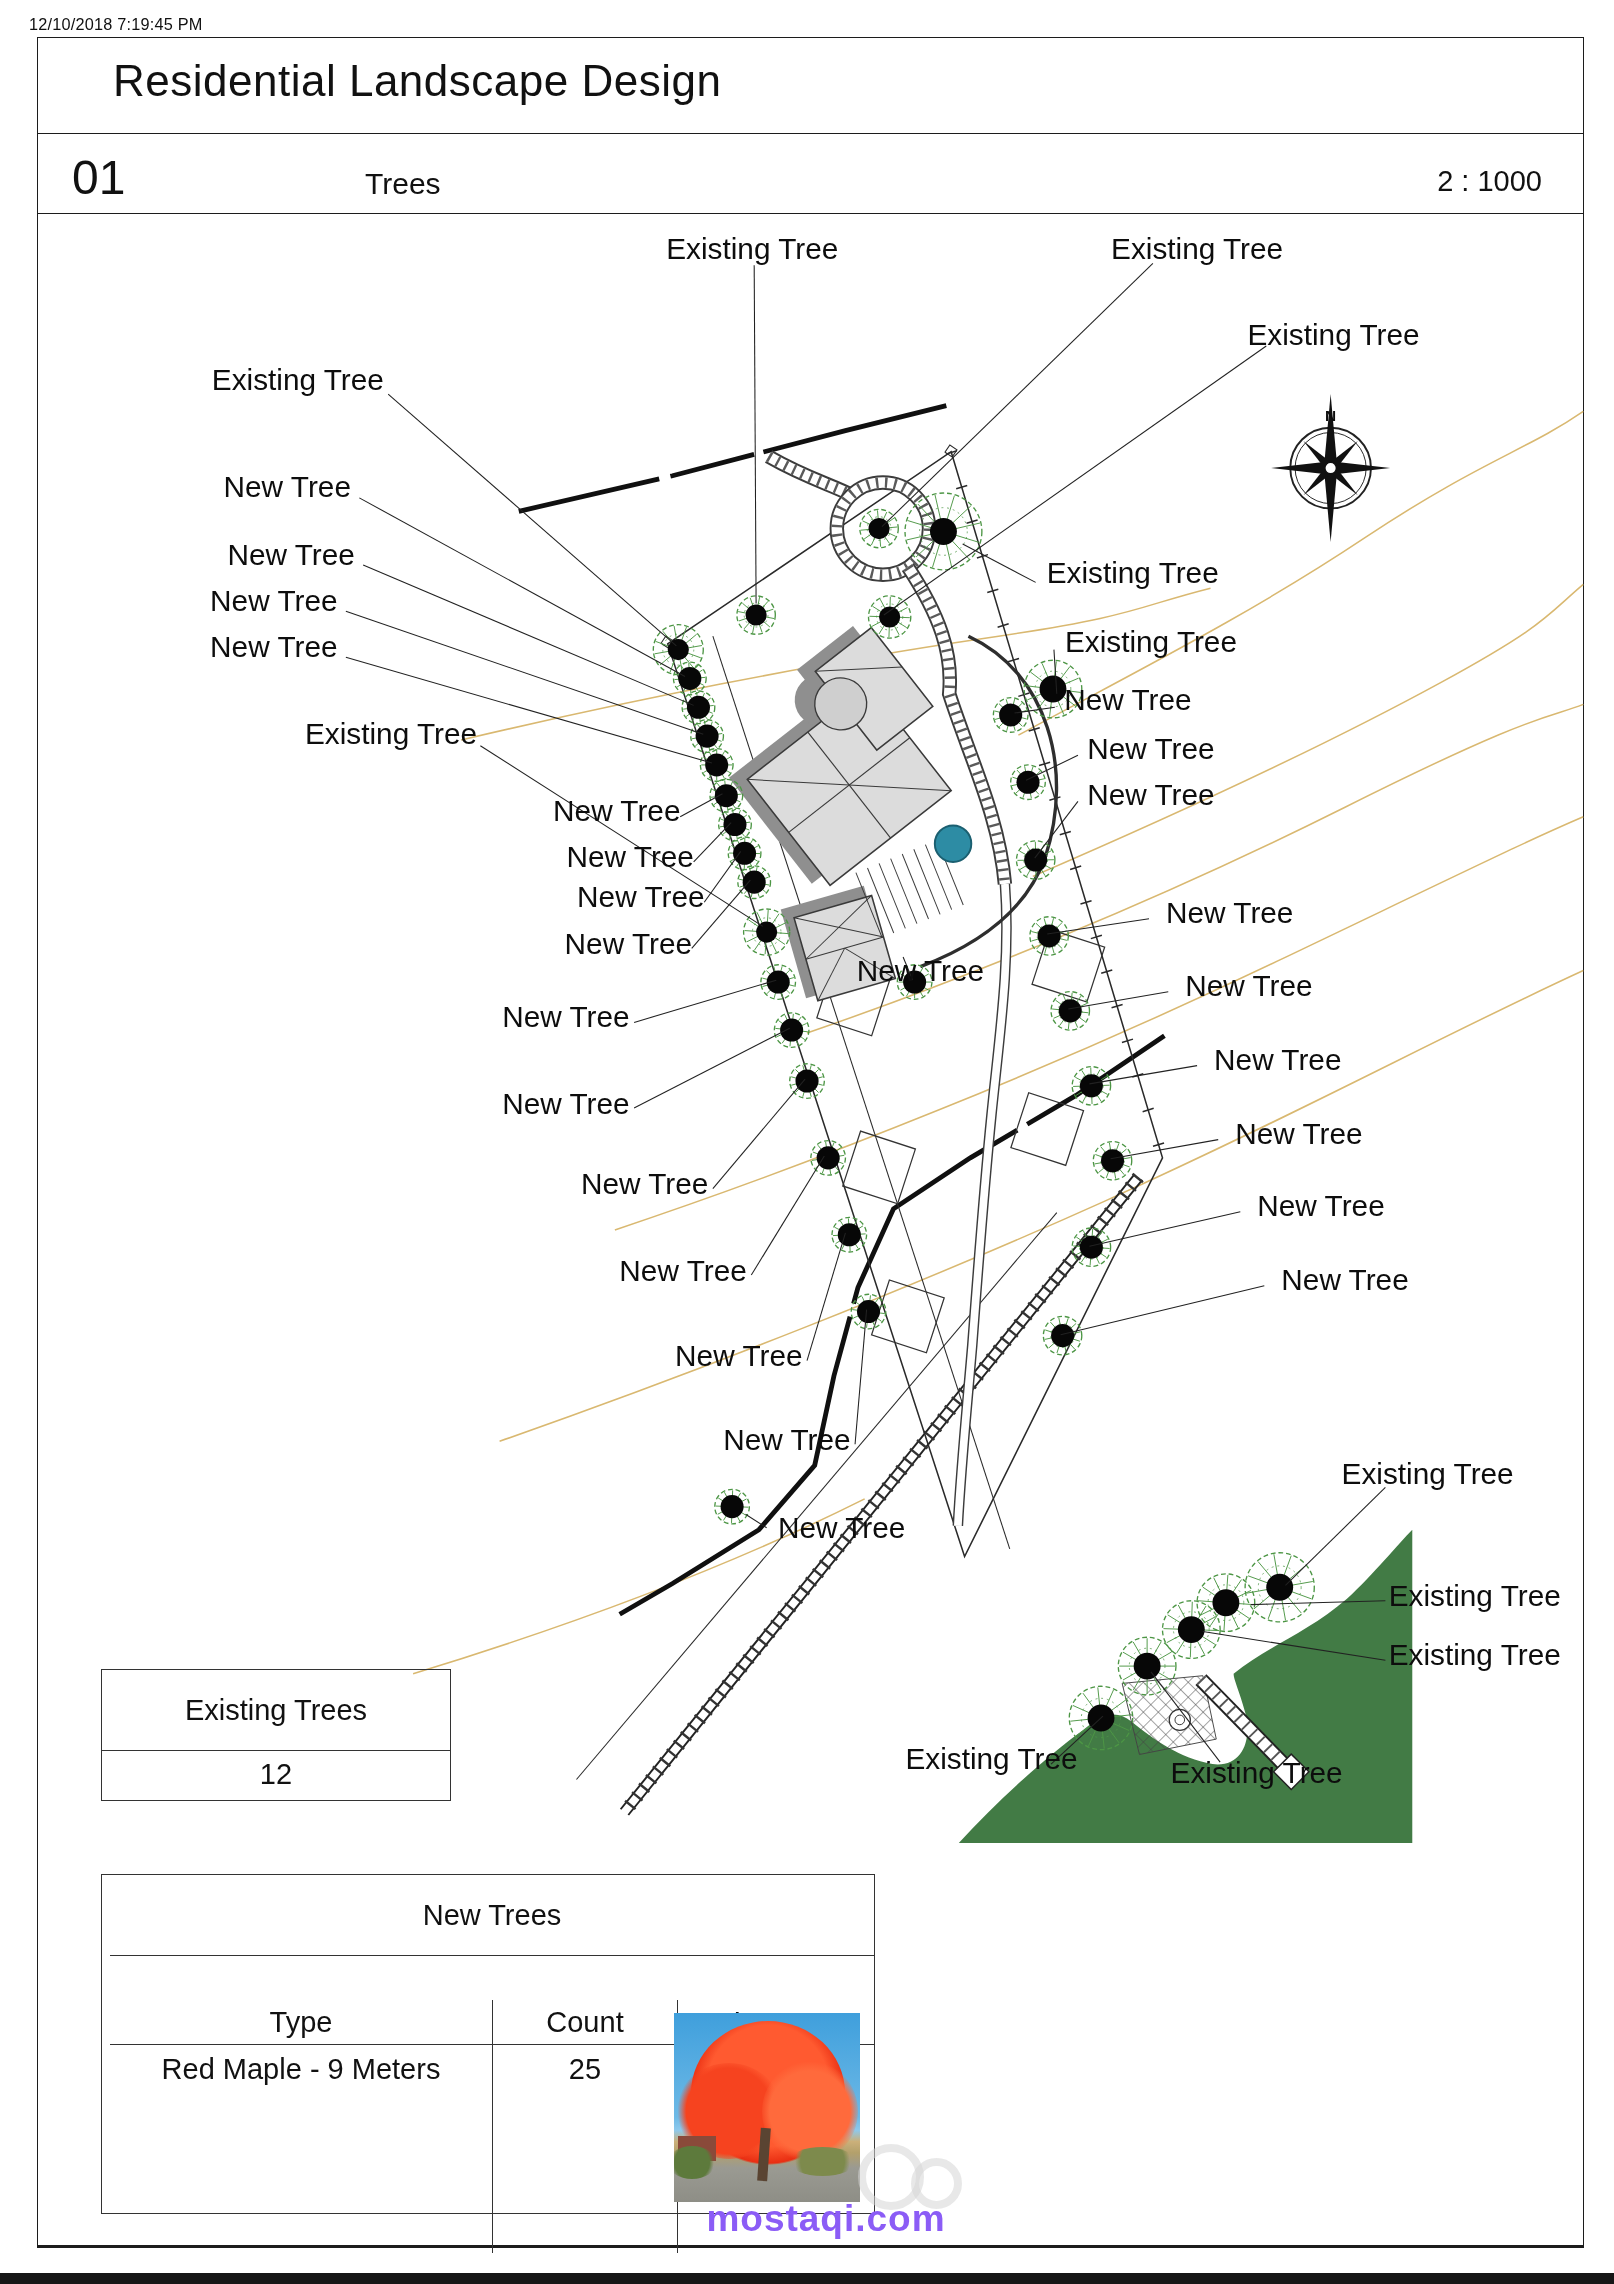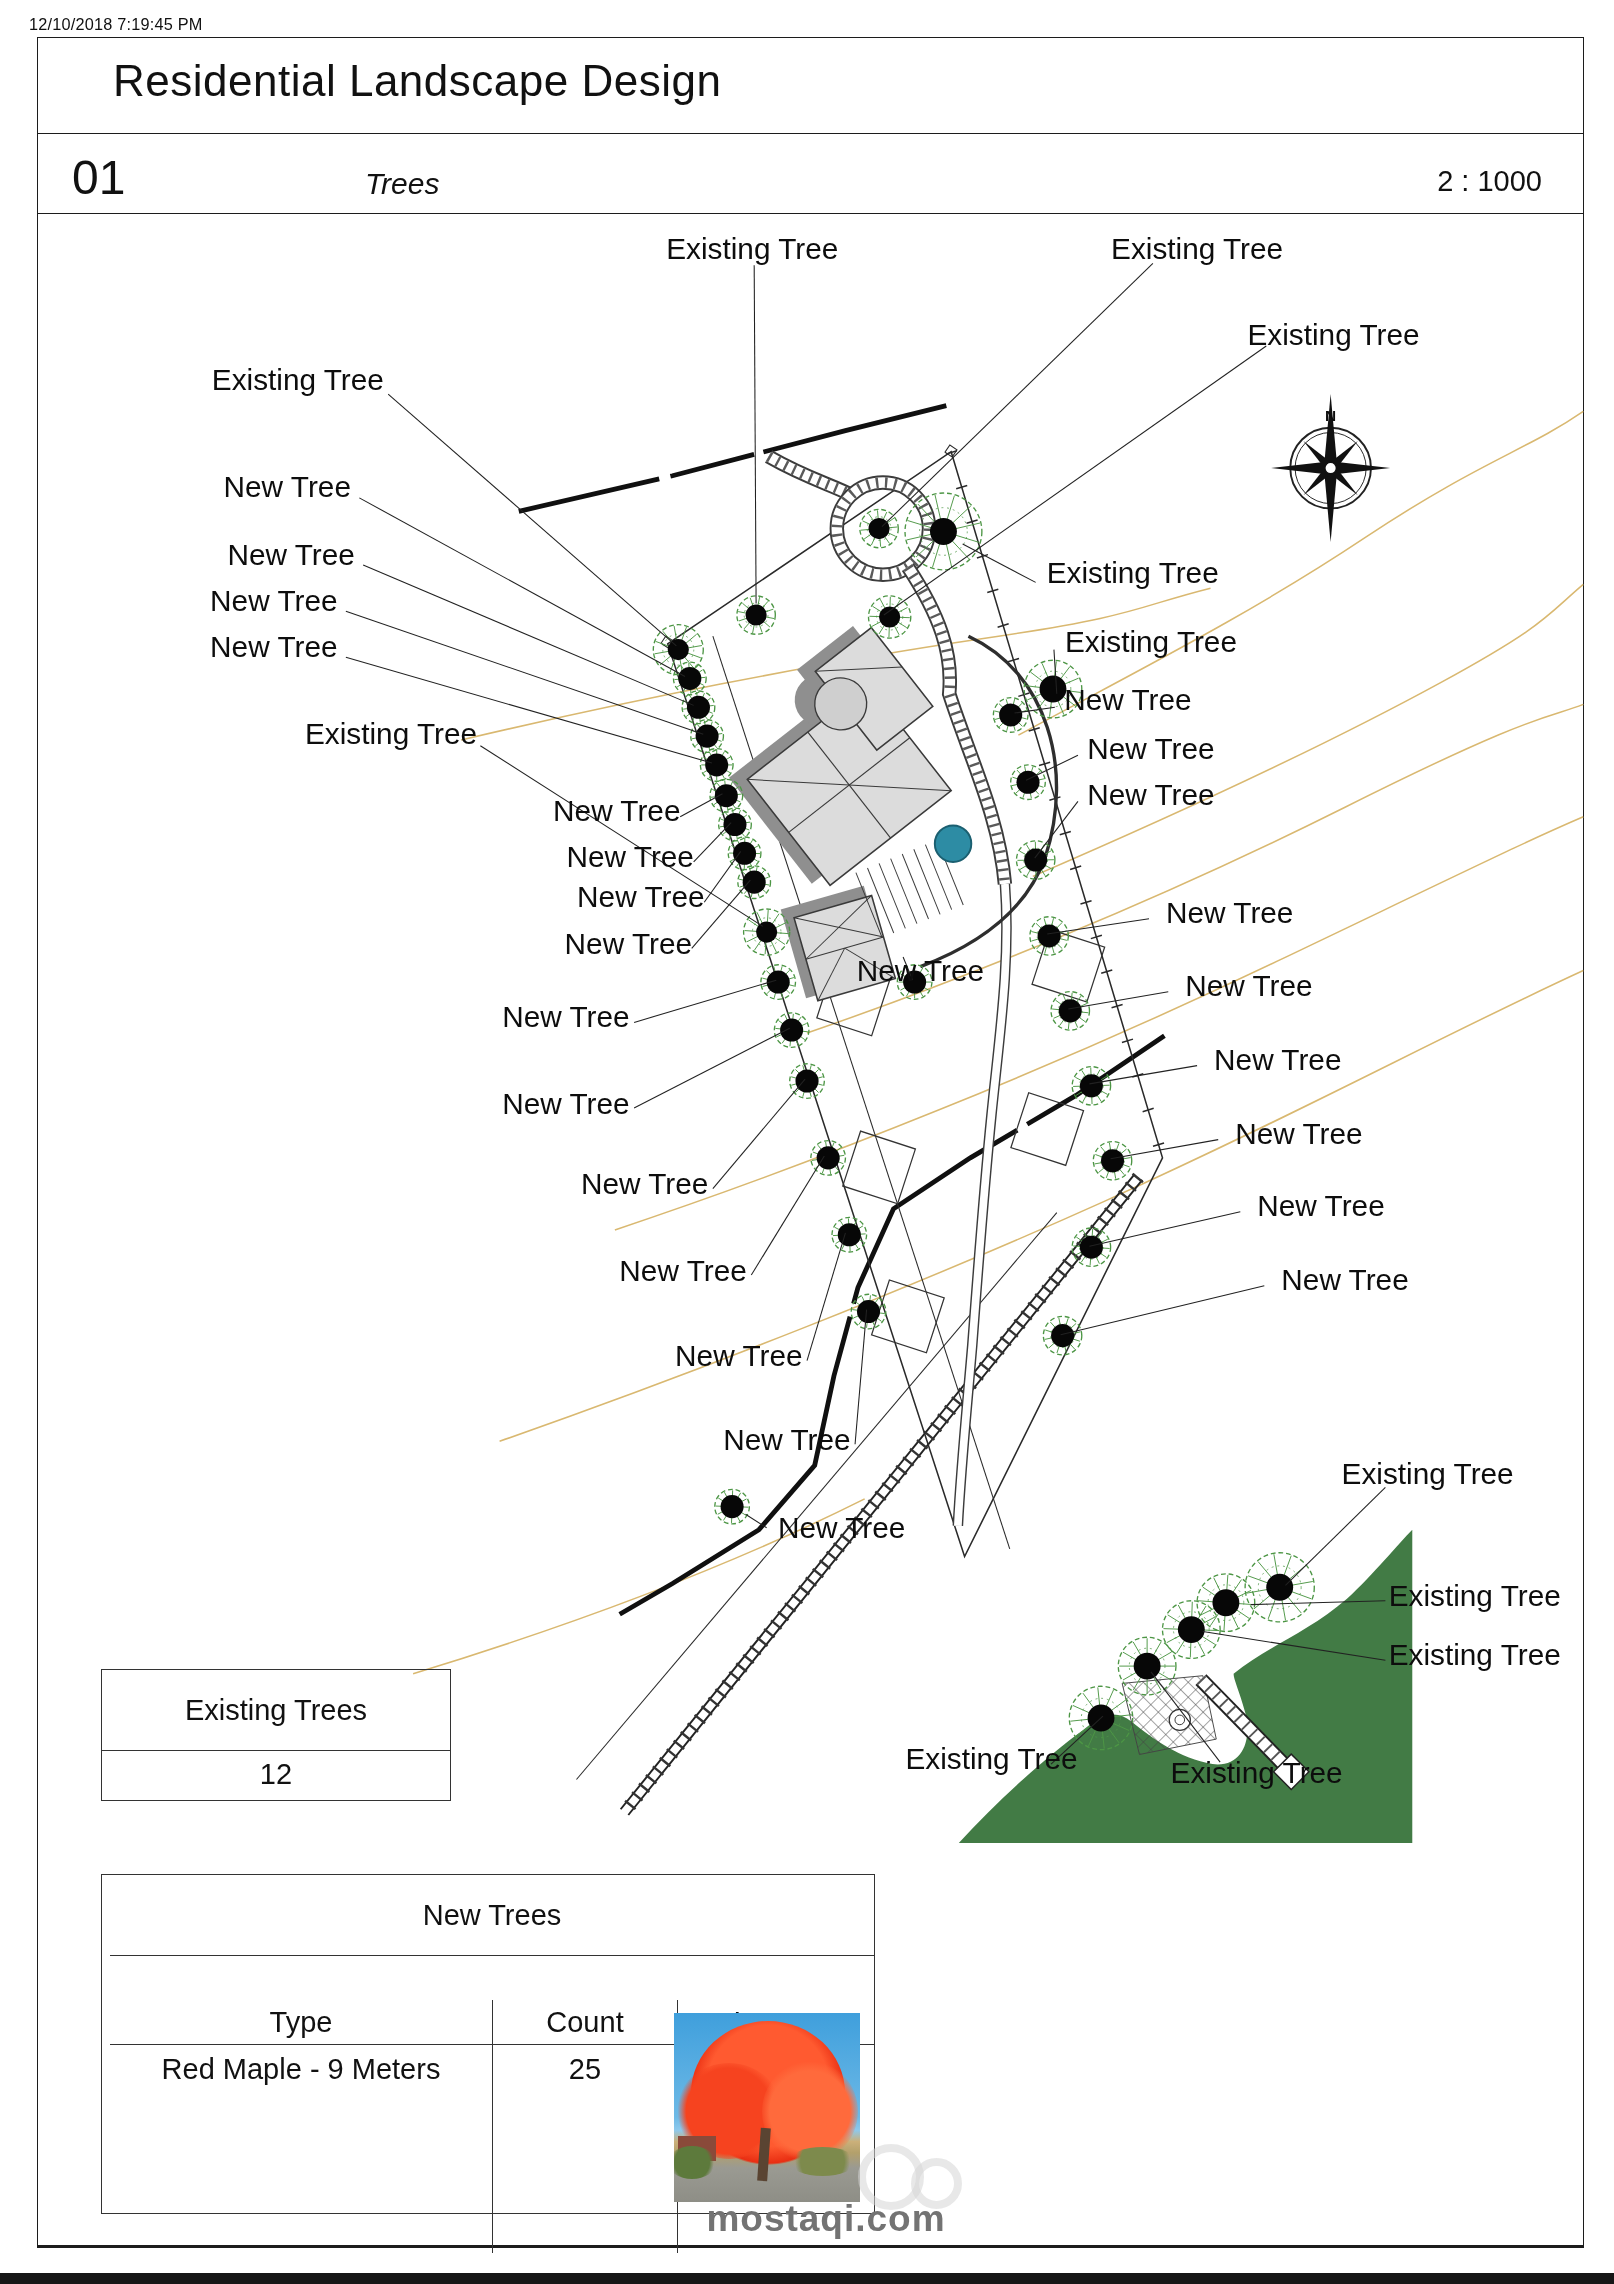--- a/index.html
+++ b/index.html
@@ -9,21 +9,21 @@
   html,body{margin:0;padding:0;background:#f2f2f2;}
   .sheet{position:relative;width:1615px;height:2285px;background:#ffffff;
          font-family:"Liberation Sans",sans-serif;color:#111;overflow:hidden;}
   .abs{position:absolute;}
   #timestamp{left:29px;top:15px;font-size:16.3px;letter-spacing:0.2px;}
   #border{left:37px;top:37px;width:1545px;height:2207px;border:1.9px solid #1c1c1c;border-bottom:3.8px solid #1c1c1c;}
   #titleline{left:37px;top:133px;width:1547px;border-top:1.9px solid #1c1c1c;}
   #bandline{left:37px;top:213px;width:1547px;border-top:1.9px solid #1c1c1c;}
   #sheet-title{left:113px;top:56px;font-size:44px;letter-spacing:0.5px;}
   #sheet-number{left:72px;top:150px;font-size:48px;}
-  #sheet-name{left:365px;top:167px;font-size:30px;font-style:italic;}
+  #sheet-name{left:365px;top:167px;font-size:30px;}
   #sheet-scale{left:1345px;top:165px;width:197px;text-align:right;font-size:29px;}
   #bottom-strip{left:0;top:2273px;width:1615px;height:11.5px;background:#161616;}
   svg{position:absolute;left:0;top:0;}
   svg text{font-family:"Liberation Sans",sans-serif;fill:#0d0d0d;}
   .contour{fill:none;stroke:var(--tan);stroke-width:1.6px;}
   .leader{stroke:#222;stroke-width:1.1px;}
   .fence{stroke:#2a2a2a;stroke-width:1.6px;fill:none;}
   .thin{stroke:#2a2a2a;stroke-width:1.1px;fill:none;}
   .bold-line{stroke:#101010;fill:none;}
   
@@ -45,21 +45,21 @@
      background:linear-gradient(180deg,#3f9fdc 0%,#6db9e6 55%,#8ec9ec 62%,#cbb07a 68%,#b3a06b 74%,#9a9a92 82%,#8e8e86 100%);}
   .blob{position:absolute;border-radius:50%;}
   #fol1{left:17.3px;top:7.7px;width:154px;height:144px;background:radial-gradient(circle at 50% 45%,#ff5a30 0 55%,#e92e12 70%,rgba(233,46,18,0) 72%);}
   #fol2{left:1.9px;top:50px;width:106px;height:96px;background:radial-gradient(circle at 50% 50%,#f6431f 0 60%,rgba(246,67,31,0) 72%);}
   #fol3{left:88px;top:48px;width:96px;height:101px;background:radial-gradient(circle at 50% 50%,#ff6a3c 0 58%,rgba(255,106,60,0) 72%);}
   #trunk{position:absolute;left:85px;top:115px;width:9.6px;height:53px;background:#5a4432;transform:rotate(4deg);}
   #bush1{left:-5.8px;top:133px;width:48px;height:33px;background:radial-gradient(circle,#5d7a3c 0 60%,rgba(93,122,60,0) 75%);}
   #bush2{left:115px;top:134px;width:67px;height:29px;background:radial-gradient(circle,#7d8a4c 0 60%,rgba(125,138,76,0) 75%);}
   #house-far{position:absolute;left:3.8px;top:123px;width:38px;height:25px;background:#8a4a3a;}
   #wm-text{left:634px;top:2198px;width:384px;text-align:center;font-size:37px;font-weight:bold;
-           color:#737373;letter-spacing:1px;}
+           color:#8b5cf6;letter-spacing:1px;}
   .wm-ring{border:8.6px solid #d6d6d6;border-radius:50%;opacity:.55;}
   #wm-r1{left:858px;top:2144px;width:50px;height:50px;}
   #wm-r2{left:911px;top:2158px;width:35px;height:35px;}
 </style>
 </head>
 <body>
 
 <div class="sheet">
 
   <div class="abs" id="timestamp">12/10/2018 7:19:45 PM</div>

